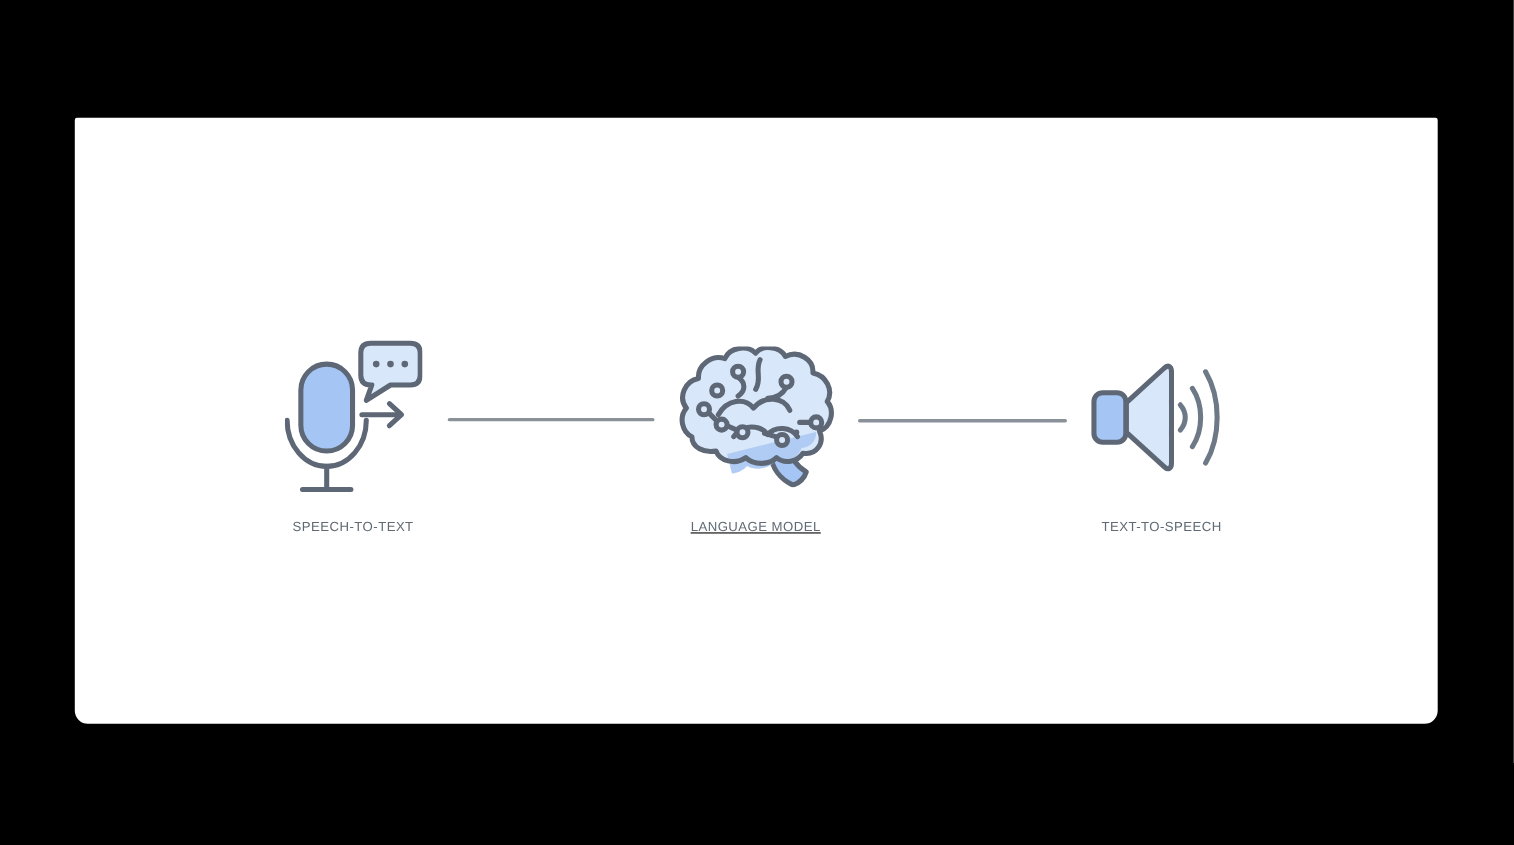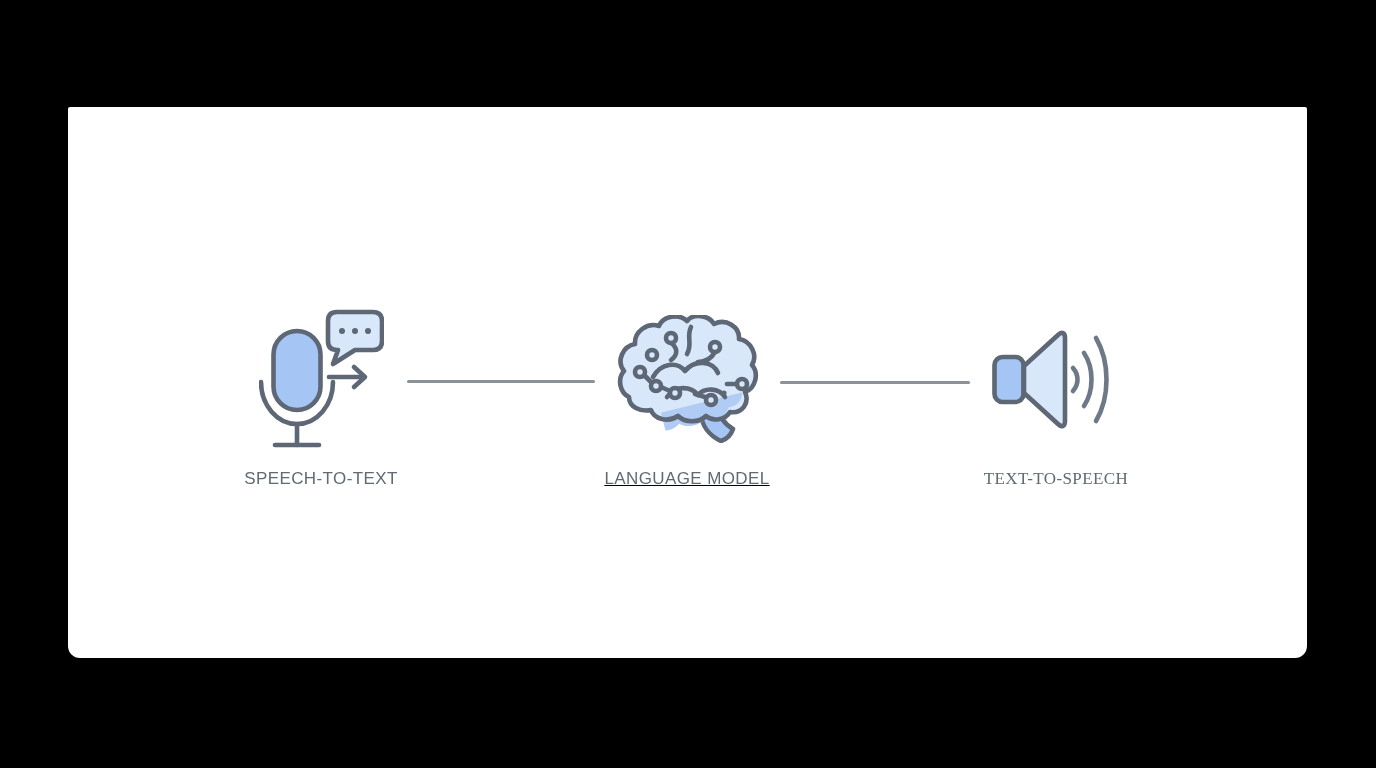--- a/index.html
+++ b/index.html
@@ -25,26 +25,26 @@
     background: var(--card);
     border-radius: 2px 2px 12px 12px;
   }
 
   .node {
     position: absolute; top: 182px; width: 240px; height: 200px;
     display: flex; flex-direction: column; align-items: center; justify-content: flex-end;
   }
   .node-stt { left: 133px; }
   .node-lm  { left: 499px; text-decoration: underline; }
-  .node-tts { left: 868px; font-family: Liberation Serif, serif; }
+  .node-tts { left: 868px; }
 
   .icon-wrap { flex: 1; display: flex; align-items: center; justify-content: center; }
 
   .node-label {
-    font-size: 17px; line-height: 20px; letter-spacing: 0.4px;
+    font-size: 12px; line-height: 20px; letter-spacing: 0.4px;
     color: var(--label-text); white-space: nowrap;
   }
 
   .connector {
     position: absolute; height: 3px; background: var(--connector); border-radius: 2px;
   }
   .connector-1 { left: 339px; top: 273px; width: 188px; }
   .connector-2 { left: 712px; top: 274px; width: 190px; }
 
   

